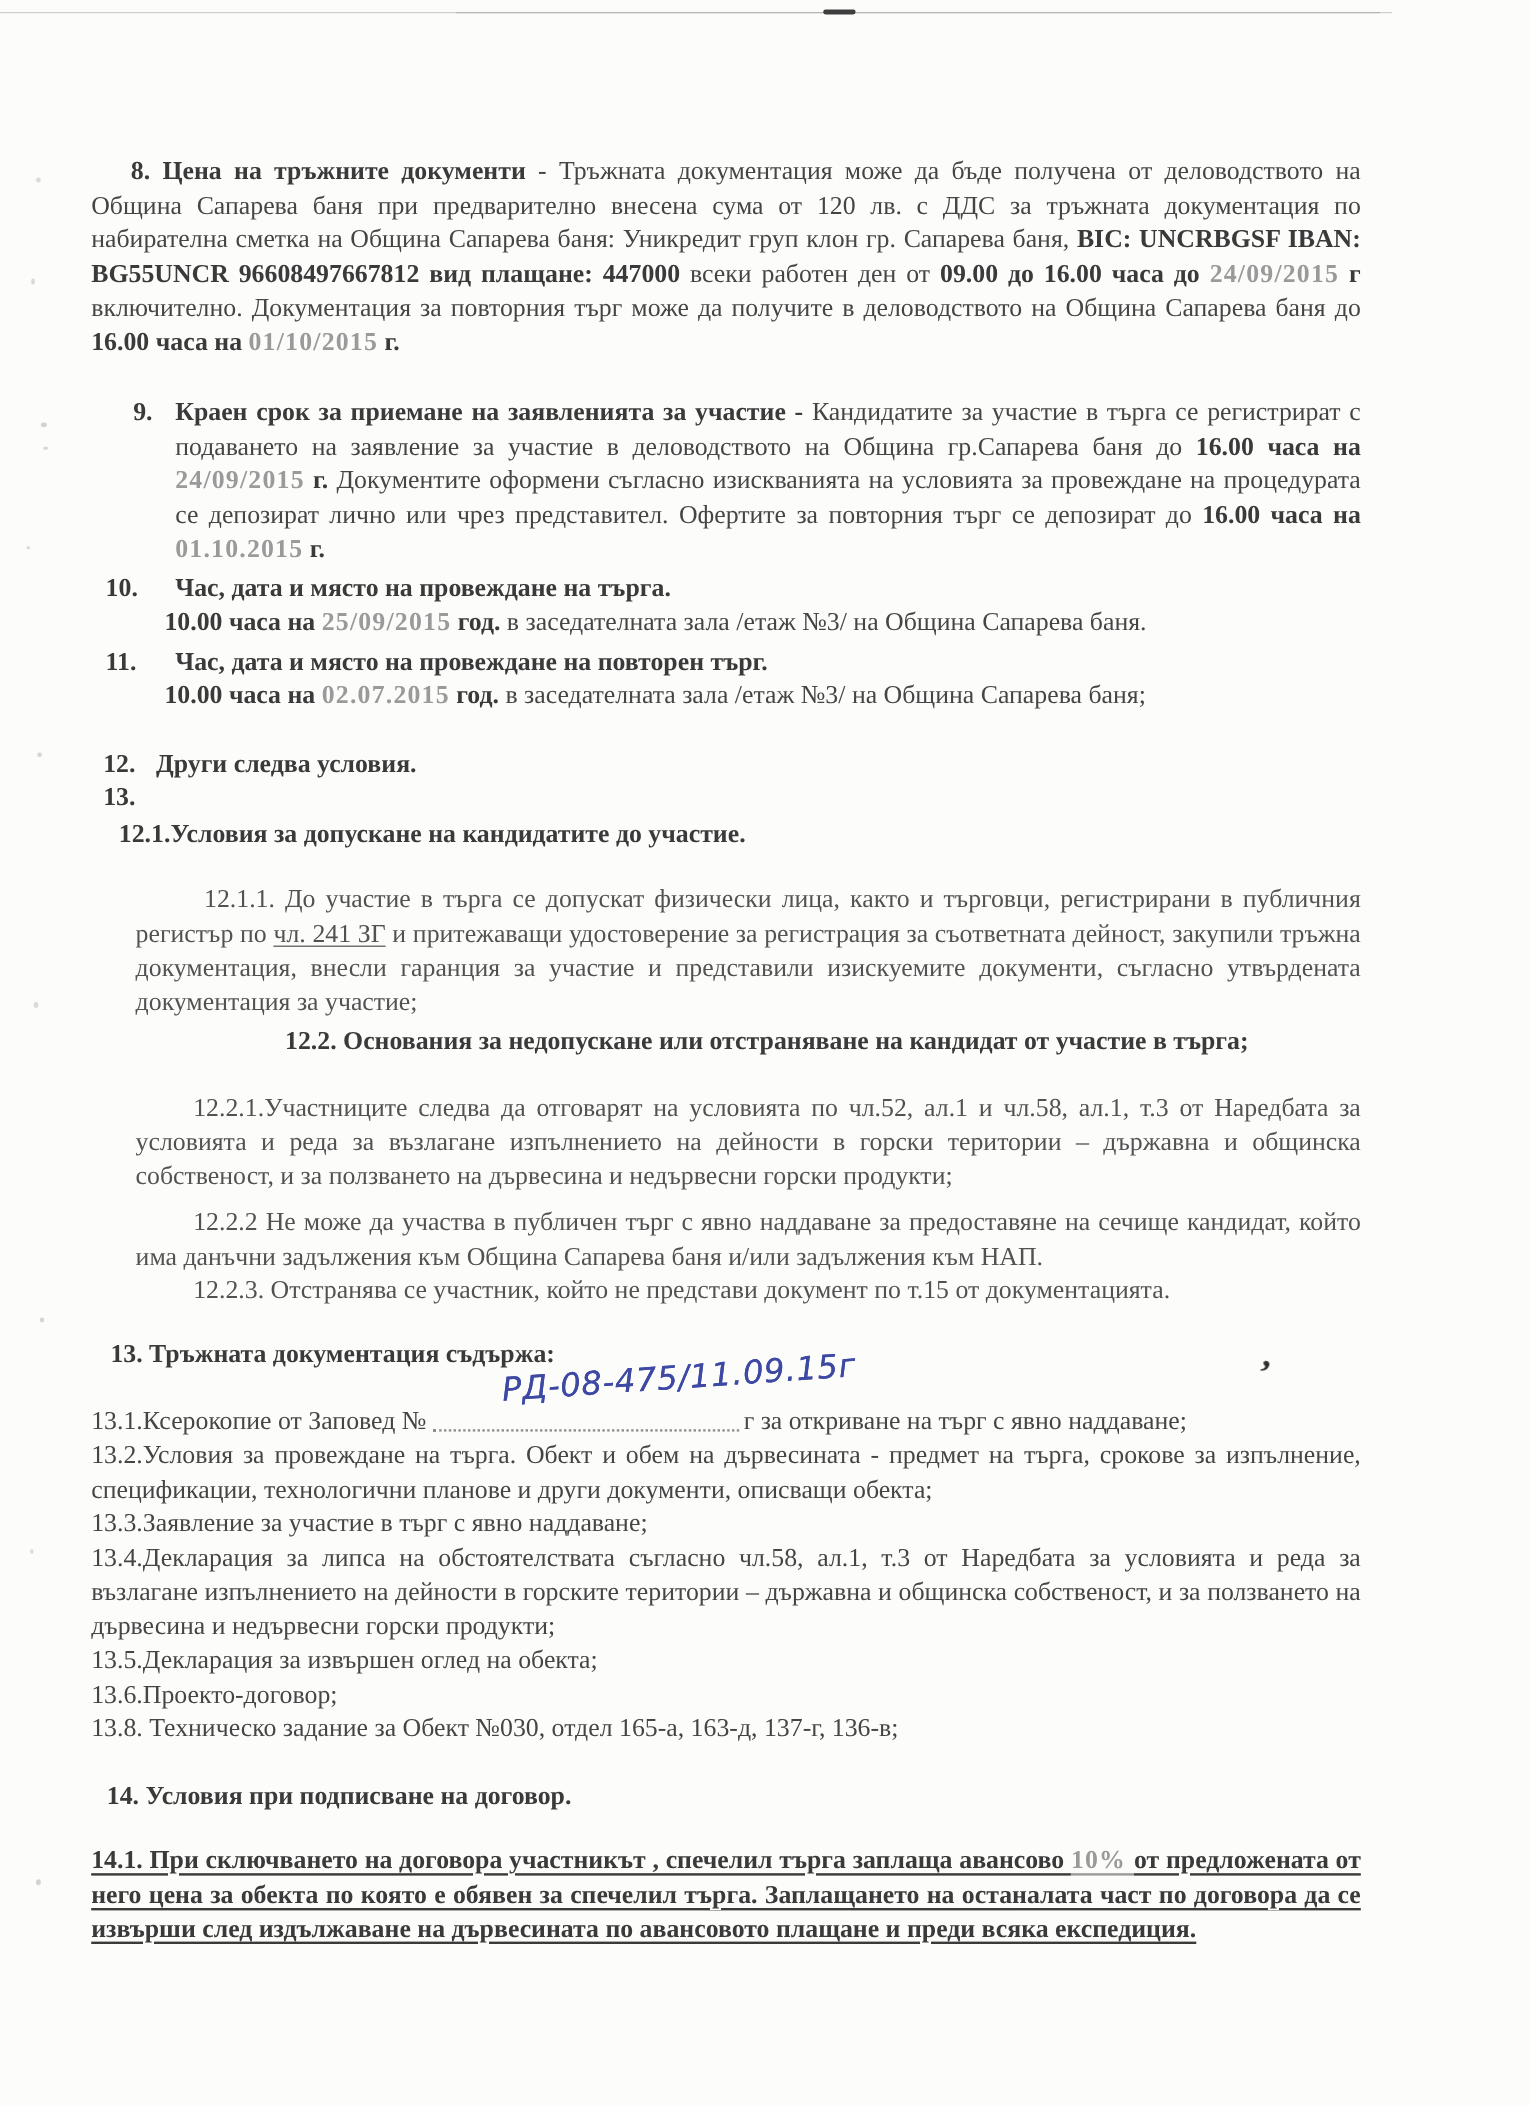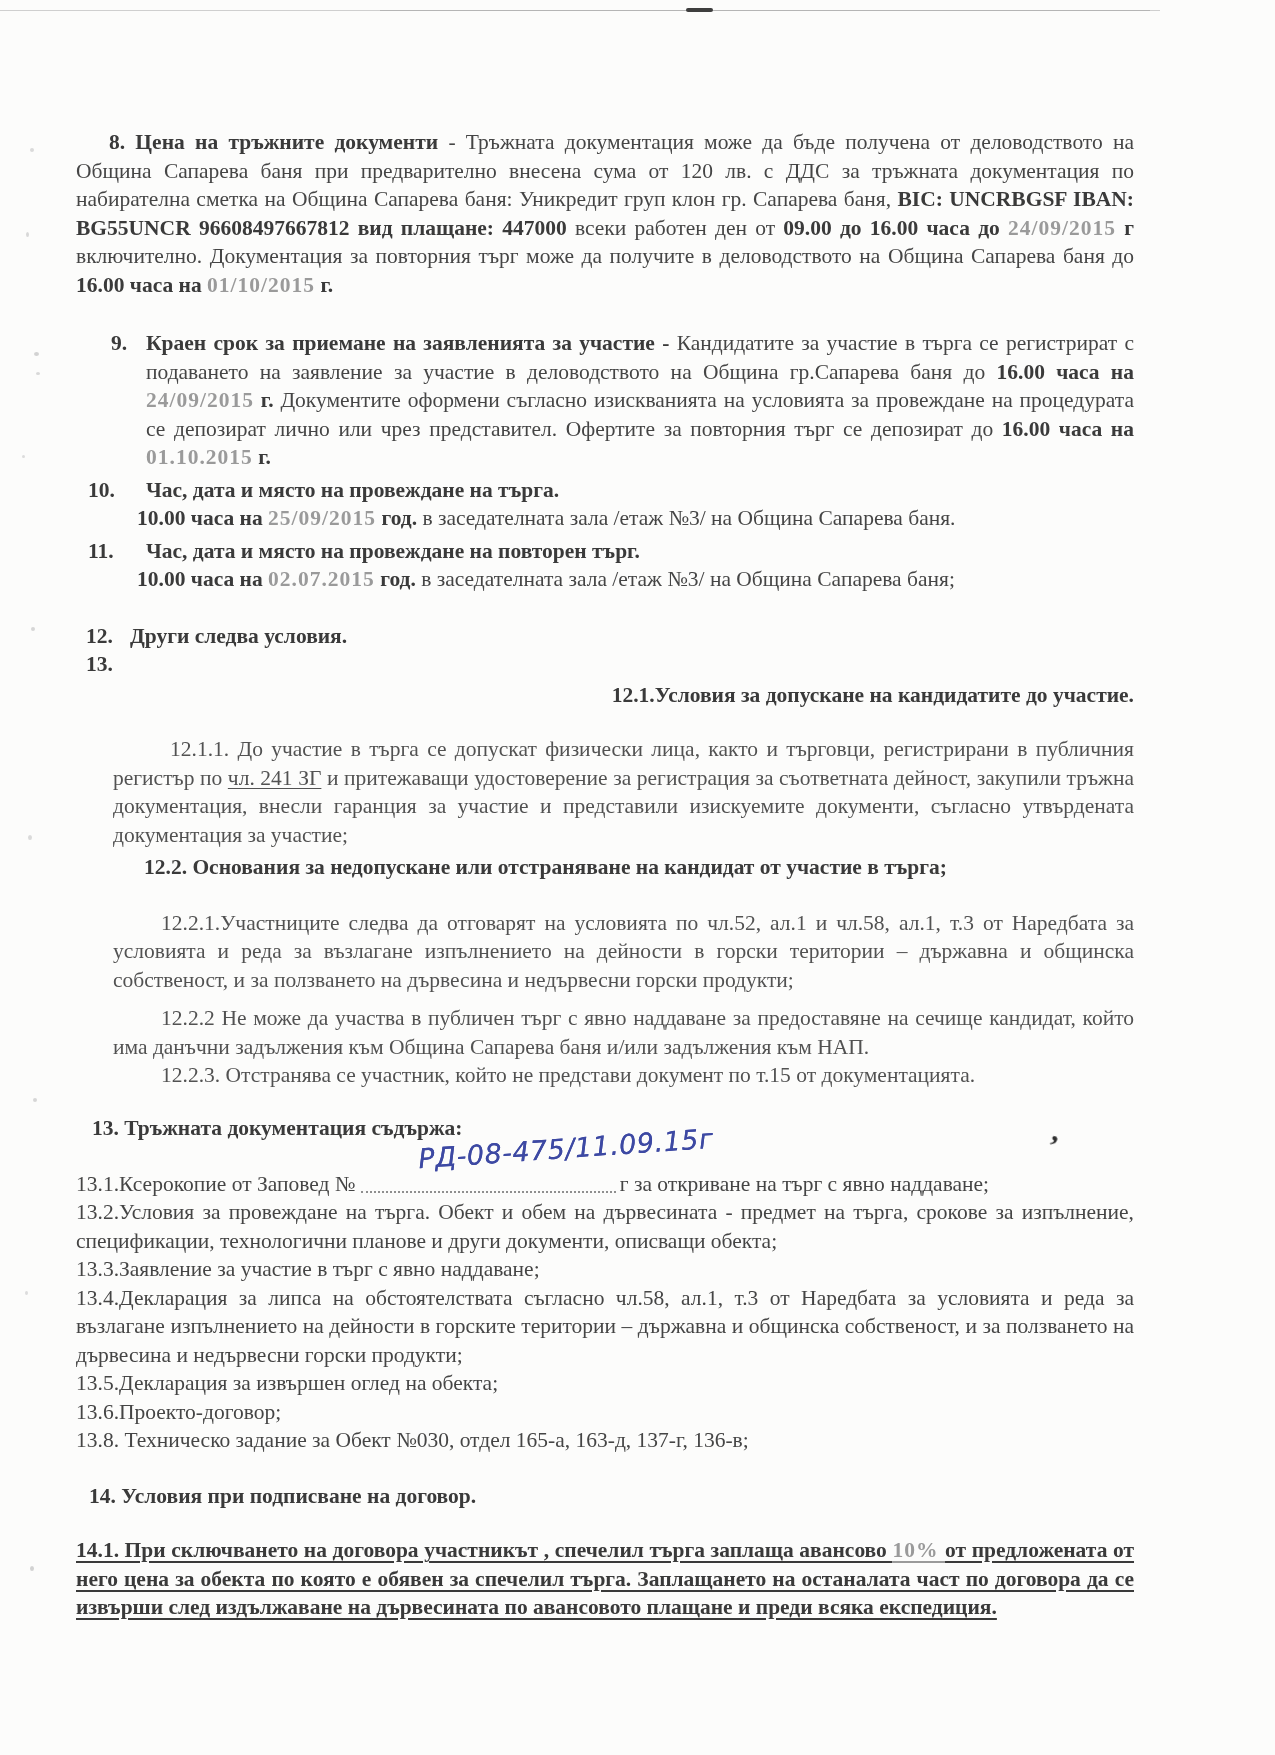--- a/index.html
+++ b/index.html
@@ -43,23 +43,23 @@
 
   .p8{margin-top:128px;text-indent:33px;}
   .p9{margin-top:30px;margin-left:70px;text-indent:-35px;}
   .p9 .inum9{display:inline-block;width:23px;text-indent:0;margin-right:12px;}
   .item-head{margin-left:12px;margin-top:4px;}
   .inum{display:inline-block;width:58px;}
   .item-detail{margin-left:61px;}
   .p12{margin-top:28px;margin-left:10px;}
   .inum12{display:inline-block;width:44px;}
   .p13n{margin-left:10px;}
-  .p12_1{margin-left:23px;margin-top:2px;text-align:right;}
+  .p12_1{margin-left:23px;margin-top:2px;}
   .p12_1_1{margin-top:26px;text-indent:57px;}
-  .p12_2{margin-left:68px;margin-top:4px;}
+  .p12_2{margin-left:68px;margin-top:4px;text-align:center;}
   .p12_2_1{margin-top:27px;text-indent:48px;}
   .p12_2_2{margin-top:10px;text-indent:48px;}
   .p12_2_3{text-indent:48px;}
   .p13h{margin-top:24px;margin-left:16px;}
   .p13_1{margin-top:27px;position:relative;}
   .dots{
     display:inline-block;width:255px;height:1em;
     border-bottom:2px dotted #8f8f8f;vertical-align:baseline;margin:0 4px -2px 0;
   }
   .p14h{margin-top:27px;margin-left:13px;}

